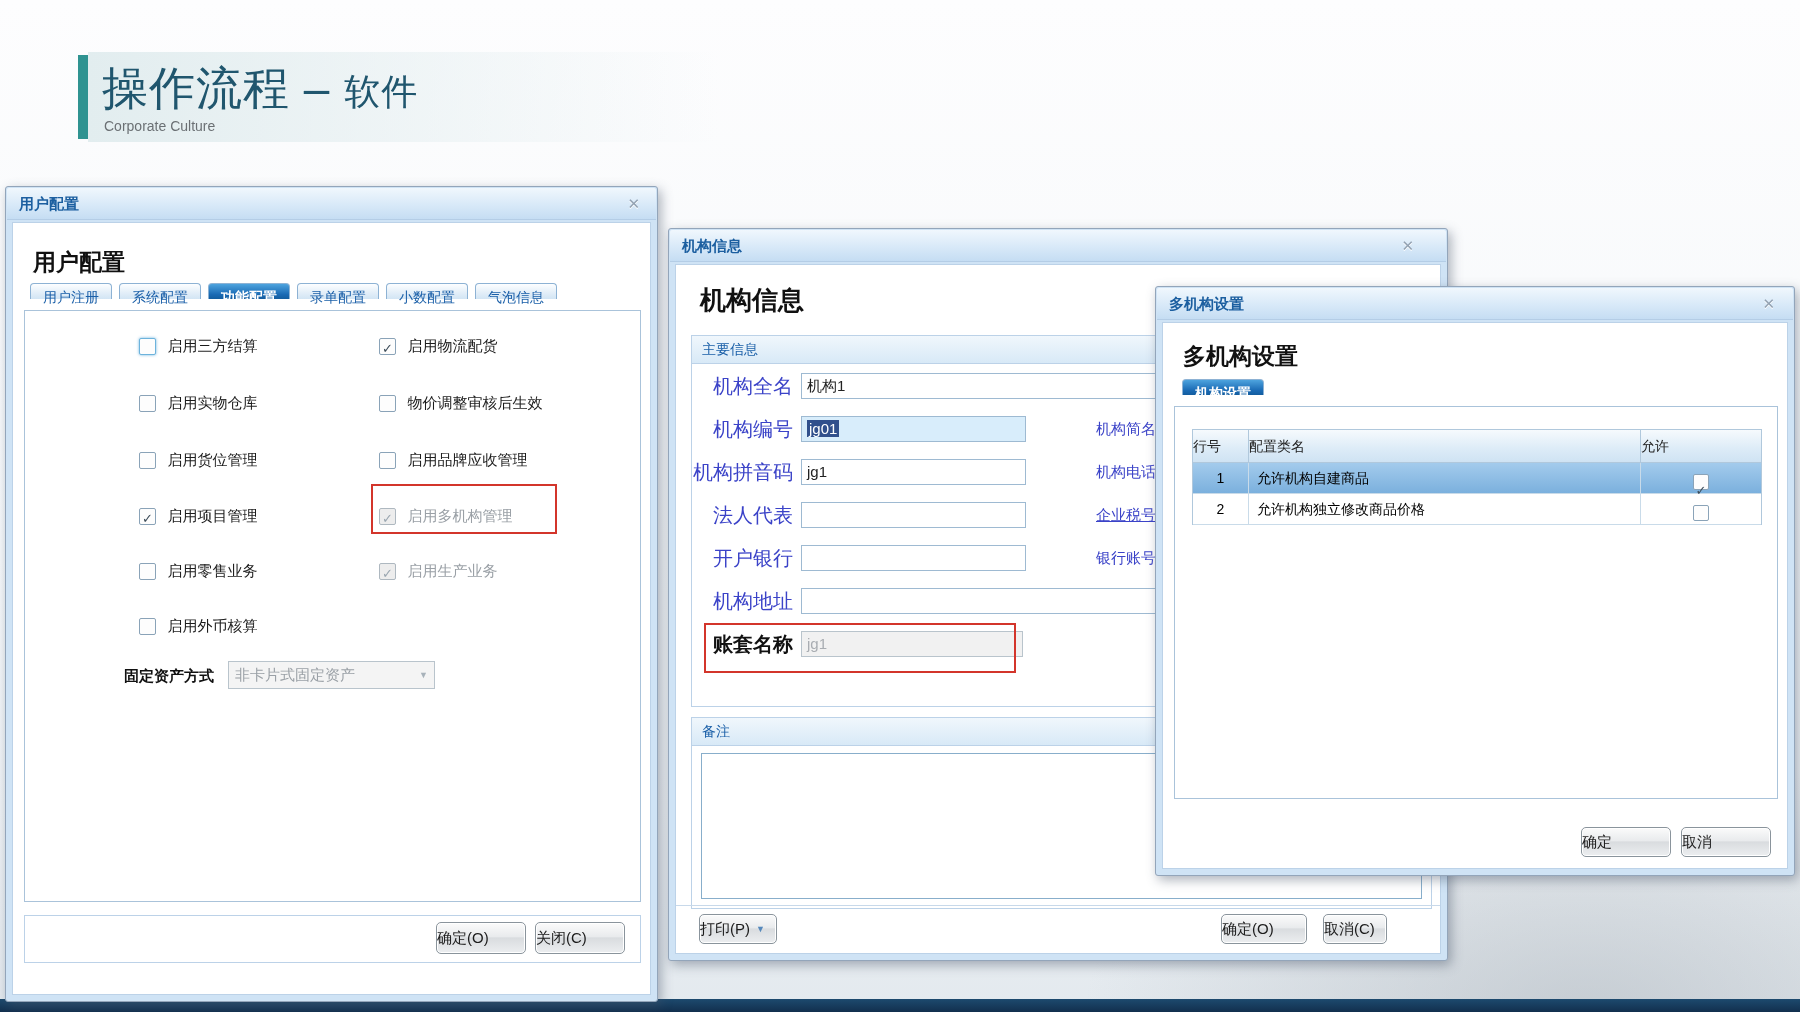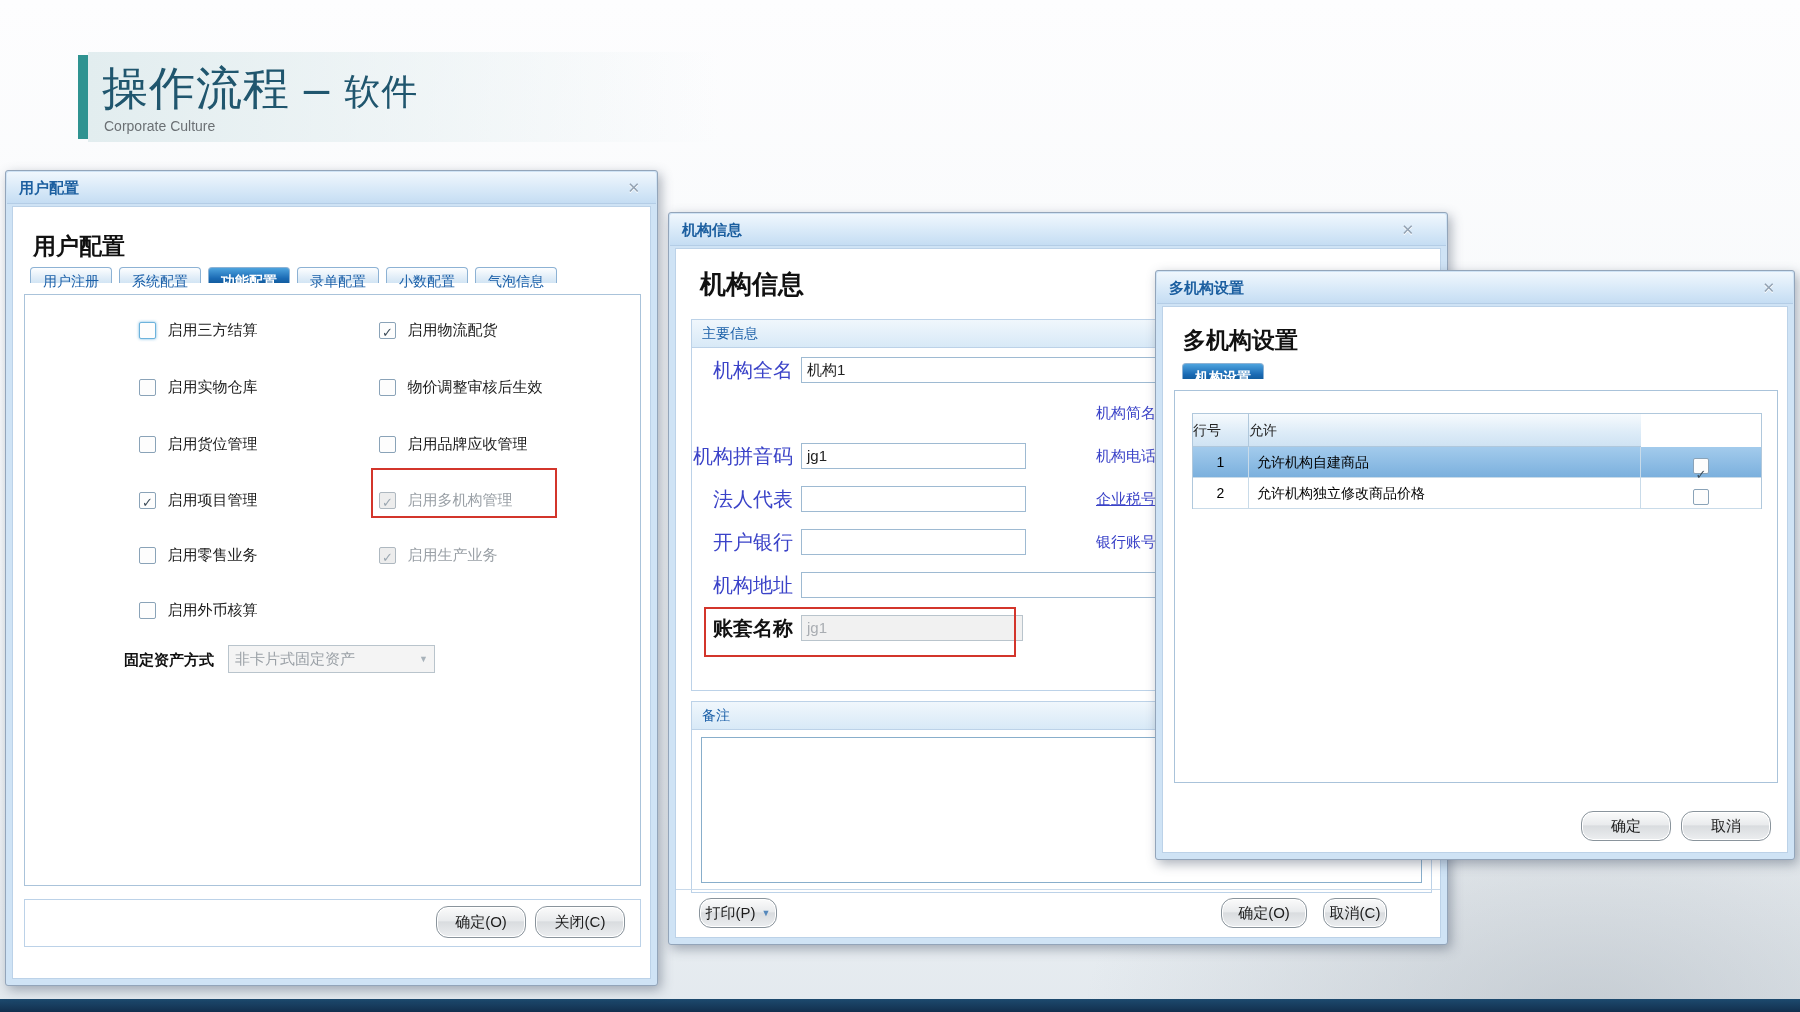--- a/index.html
+++ b/index.html
@@ -17,21 +17,21 @@
   .title-band { position:absolute; left:88px; top:52px; width:840px; height:90px;
     background:linear-gradient(90deg,#e2edef 0%, rgba(255,255,255,0) 75%); }
   .accent-bar { position:absolute; left:78px; top:55px; width:10px; height:84px; background:#2f9391; }
   .slide-title { position:absolute; left:102px; top:58px; color:#20566e; font-size:46px; font-weight:500;
     letter-spacing:1px; white-space:nowrap; }
   .slide-title .t-accent { font-size:36px; }
   .slide-subtitle { position:absolute; left:104px; top:118px; color:#6b7074; font-size:14px; }
 
   
   .dlg { position:absolute; background:#cfe3f5; border:1px solid #93a5ba; border-radius:3px;
-    box-shadow:3px 4px 12px rgba(70,85,105,0.45); }
+    box-shadow:3px 4px 12px rgba(70,85,105,0.45);margin-top:16px; }
   .dlg-title { position:absolute; left:1px; top:1px; right:1px; height:32px;
     background:linear-gradient(#f0f7fd,#d8e9f8 55%,#c5ddf3); border-bottom:1px solid #b4cde6;
     border-radius:2px 2px 0 0; }
   .dlg-title-text { position:absolute; left:12px; top:7px; color:#1c5fa0; font-size:15px; font-weight:bold; }
   .dlg-close { position:absolute; top:7px; color:#93a2b2; font-size:15px; font-weight:bold; cursor:pointer;
     text-shadow:0 1px 0 #fff; }
   .dlg-body { position:absolute; left:6px; right:6px; top:35px; bottom:6px; background:#fff;
     border:1px solid #bcd2e8; }
   .dlg-heading { position:absolute; color:#111; font-weight:bold; white-space:nowrap; }
 
@@ -65,21 +65,21 @@
   .flabel.black { color:#111; font-weight:bold; }
   .finput { position:absolute; left:132px; height:26px; border:1px solid #9ebad2; background:#fff;
     font-size:15px; line-height:24px; padding:0 5px; color:#222; }
   .finput.hl { background:#d8edfb; }
   .finput.disabled { background:#f1f1f1; border-color:#b9c4cc; color:#a9adb2; }
   .sel-text { background:#31508c; color:#fff; padding:0 2px; }
   .rlabel { position:absolute; font-size:15px; color:#3b43c8; white-space:nowrap; }
   .rlabel.link { text-decoration:underline; }
 
   
-  .btn { position:absolute; height:32px; border:1px solid #8a949c; border-radius:12px; text-align:center;
+  .btn { position:absolute; height:32px; border:1px solid #8a949c; border-radius:5px; 
     font-size:15px; color:#1c1c1c; line-height:30px; cursor:pointer;
     background:linear-gradient(#fbfbfb,#e9ebed 45%,#d9dcdf 50%,#eceef0); box-shadow:inset 0 0 0 1px #fff; }
   .btn.small { height:30px; line-height:28px; }
 
   
   .redbox { position:absolute; border:2px solid #d3352b; background:transparent; }
 
   
   .dd { position:absolute; border:1px solid #b9c4cc; background:#f4f4f4; color:#9aa0a6; font-size:15px;
     line-height:26px; padding:0 20px 16px 6px; }
@@ -202,20 +202,24 @@
     </div>
 
     <div class="section-box" style="left:22px;top:106px;width:741px;height:372px">
       <div class="section-hdr">主要信息</div>
     </div>
 
     <div class="frow" style="left:0;top:144px;width:760px">
       <span class="flabel">机构全名</span>
       <span class="finput" style="width:450px"><span>机构1</span></span>
     </div>
+    <div class="frow" style="left:0;top:187px;width:760px">
+      <span class="flabel">机构编号</span>
+      <span class="finput hl" style="width:225px"><span class="sel-text">jg01</span></span>
+    </div>
     <div class="frow" style="left:0;top:230px;width:760px">
       <span class="flabel">机构拼音码</span>
       <span class="finput" style="width:225px"><span>jg1</span></span>
     </div>
     <div class="frow" style="left:0;top:273px;width:760px">
       <span class="flabel">法人代表</span>
       <span class="finput" style="width:225px"><span></span></span>
     </div>
     <div class="frow" style="left:0;top:359px;width:760px">
       <span class="flabel">机构地址</span>
@@ -258,20 +262,21 @@
     <div class="dlg-body">
       <div class="dlg-heading" style="left:20px;top:18px;font-size:23px">多机构设置</div>
     </div>
 
     <div class="tab active" style="left:26px;top:92px">机构设置</div>
     <div class="panel" style="left:18px;top:119px;width:604px;height:393px"></div>
 
     <div class="mtable" style="left:36px;top:142px;width:570px">
       <div class="mt-head">
         <div>行号</div>
+        <div>配置类名</div>
         <div>允许</div>
       </div>
       <div class="mt-row selected">
         <div class="cc">1</div>
         <div>允许机构自建商品</div>
         <div class="cc"><span class="cb"><i>✓</i></span></div>
       </div>
       <div class="mt-row">
         <div class="cc">2</div>
         <div>允许机构独立修改商品价格</div>

